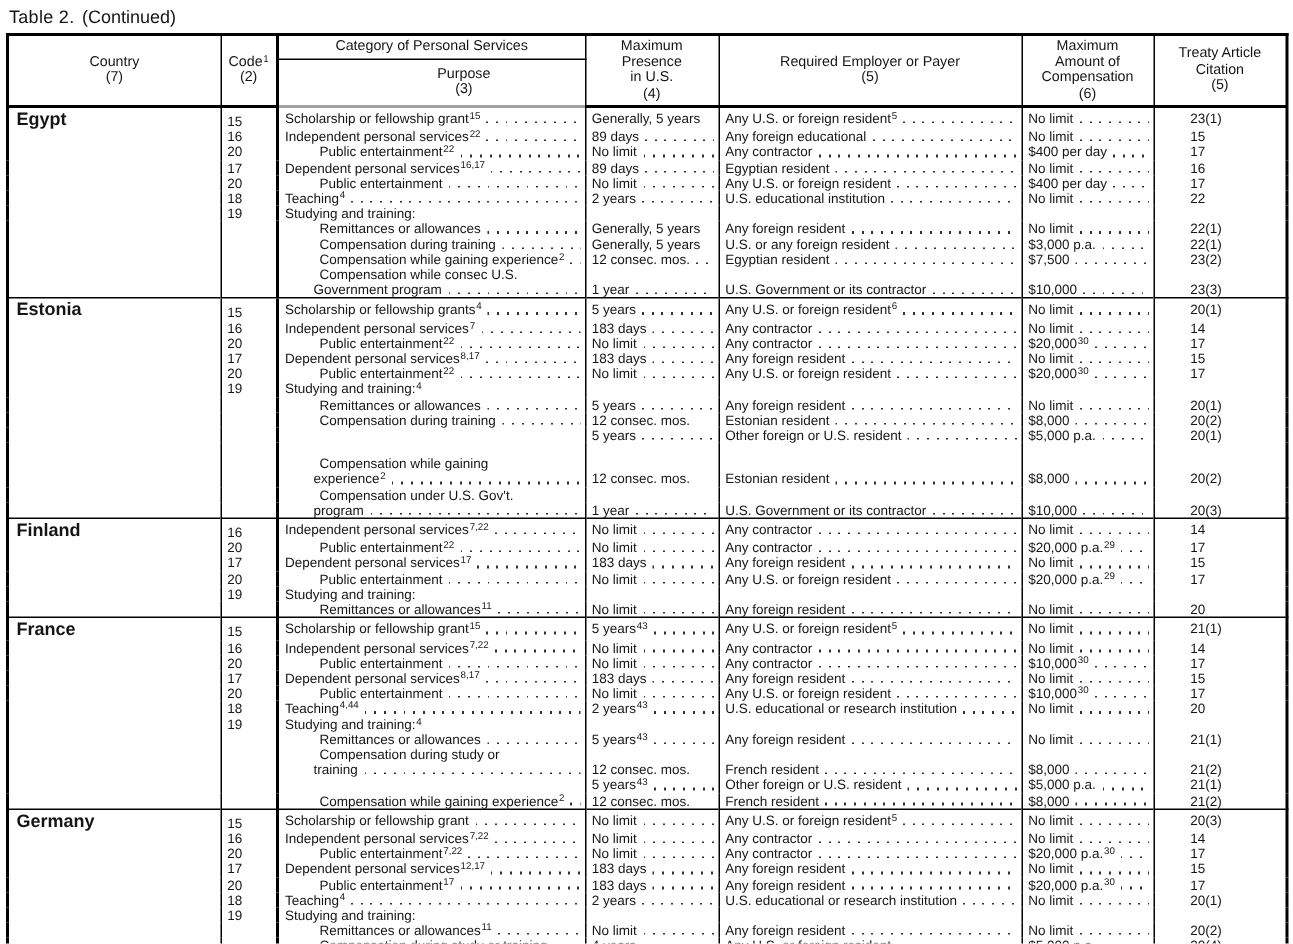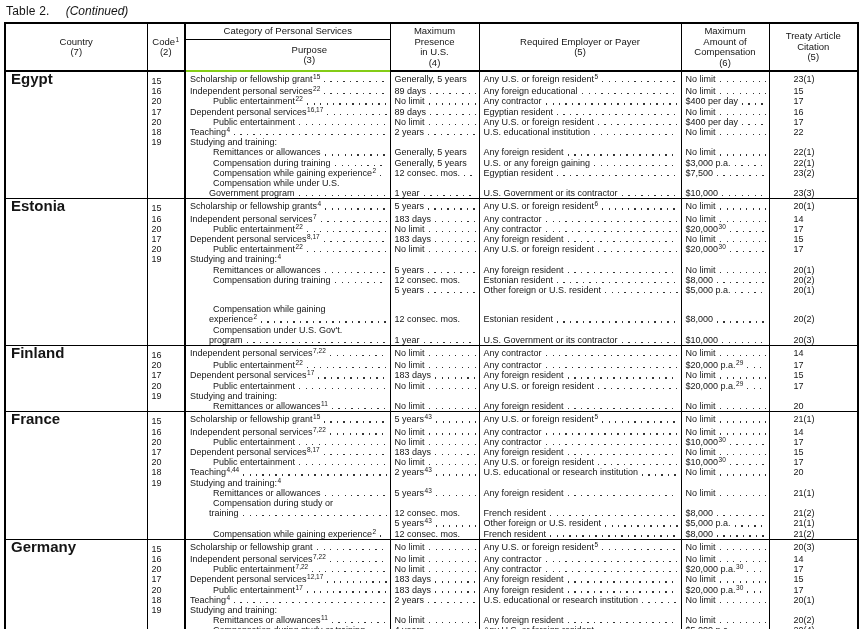--- a/index.html
+++ b/index.html
@@ -1,35 +1,35 @@
 <!DOCTYPE html>
 <html><head>
 <meta charset="utf-8">
 <style>
   html,body{margin:0;padding:0;background:#fff;}
   body{width:862px;height:629px;overflow:hidden;color:#151515;
        font-family:"Liberation Sans","DejaVu Sans",sans-serif;}
   .page{padding:3px 4px 0 4px;}
   .title-row{font-size:12px;margin:1px 0 4px 2px;}
   .t-main{font-weight:normal;letter-spacing:.2px;}
-  .t-cont{font-style:italic;margin-left:16px;}
+  .t-cont{margin-left:5px;}
   table.main{border-collapse:collapse;table-layout:fixed;width:853px;
              border:2px solid #000;border-bottom:3px solid #000;}
   thead th{border:1px solid #000;border-bottom:2px solid #000;
            font-weight:normal;font-size:9.5px;line-height:10.5px;
            text-align:center;vertical-align:middle;padding:2px 1px;
            white-space:pre-line;}
   thead th.cat{border-bottom:1px solid #000;padding:1px;}
-  thead th.purp{border-bottom:2px solid #84cc16;padding-left:44px;}
+  thead th.purp{border-bottom:2px solid #a3a3a3;padding-left:44px;}
   thead th.bL2, td.bL2{border-left:2px solid #000;}
   tbody td{border-left:1px solid #000;border-right:1px solid #000;
            padding:0;font-size:9px;line-height:10.2px;vertical-align:top;}
   tr.secStart td{border-top:1px solid #000;}
   tr.secStart td .cw, tr.secStart td.country, tr.secStart td.code{padding-top:2px;}
-  td.country{font-weight:bold;font-size:15px;padding-left:5px;}
+  td.country{font-weight:bold;font-size:12px;padding-left:5px;}
   td.code{text-align:center;}
   td.treaty{padding-left:20px;}
   .cw{display:flex;align-items:baseline;padding-left:4px;}
   .cw.ind1{padding-left:27px;}
   .cw.ind2{padding-left:23px;}
   .txt{white-space:pre;}
   sup{font-size:6.5px;line-height:0;vertical-align:3px;margin-left:.5px;}
   .leader{flex:1;height:1.3px;align-self:flex-end;margin:0 3px 2px 4px;
           background:repeating-linear-gradient(90deg,#333 0 1.3px,transparent 1.3px 6.5px);}
   tr.spacer td{height:9px;}
@@ -349,21 +349,21 @@
               <span class="leader"></span>
             </div>
           </td>
           <td class="presence">
             <div class="cw">
               <span class="txt">Generally, 5 years</span>
             </div>
           </td>
           <td class="payer">
             <div class="cw">
-              <span class="txt">U.S. or any foreign gaining</span>
+              <span class="txt">U.S. or any foreign resident</span>
               <span class="leader"></span>
             </div>
           </td>
           <td class="comp">
             <div class="cw">
               <span class="txt">$3,000 p.a.</span>
               <span class="leader"></span>
             </div>
           </td>
           <td class="treaty">
@@ -401,21 +401,21 @@
           <td class="treaty">
             <div class="cw">
               <span class="txt">23(2)</span>
             </div>
           </td>
         </tr>
         <tr>
           <td class="code"></td>
           <td class="purpose bL2">
             <div class="cw ind1">
-              <span class="txt">Compensation while under U.S.</span>
+              <span class="txt">Compensation while consec U.S.</span>
             </div>
           </td>
           <td class="presence"></td>
           <td class="payer"></td>
           <td class="comp"></td>
           <td class="treaty"></td>
         </tr>
         <tr>
           <td class="code"></td>
           <td class="purpose bL2">

